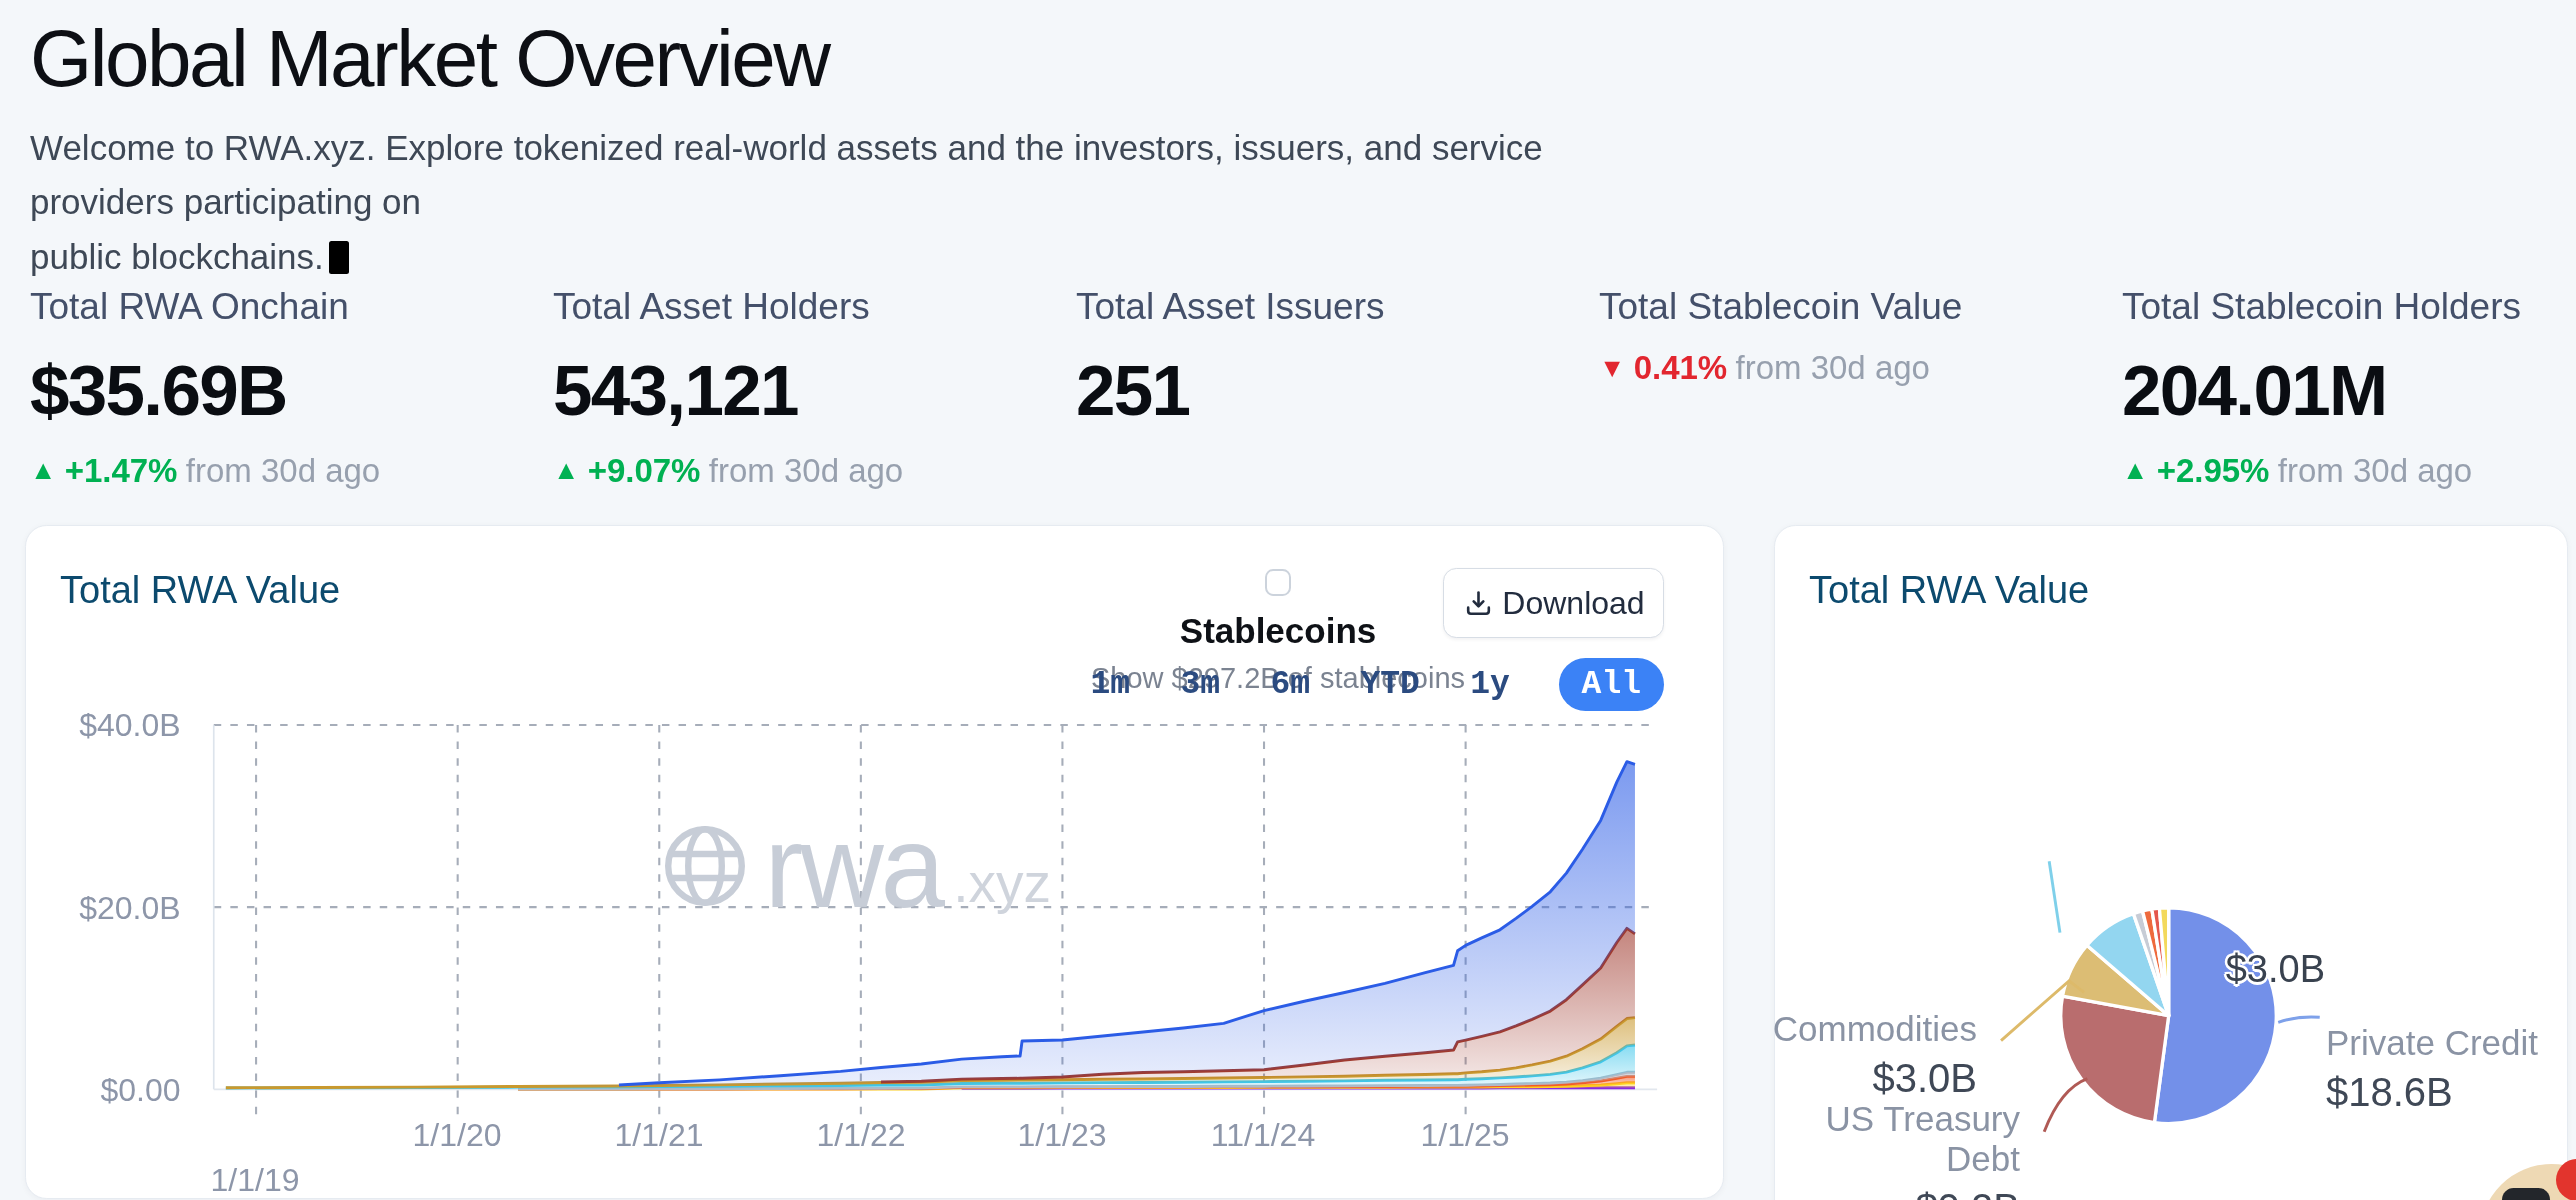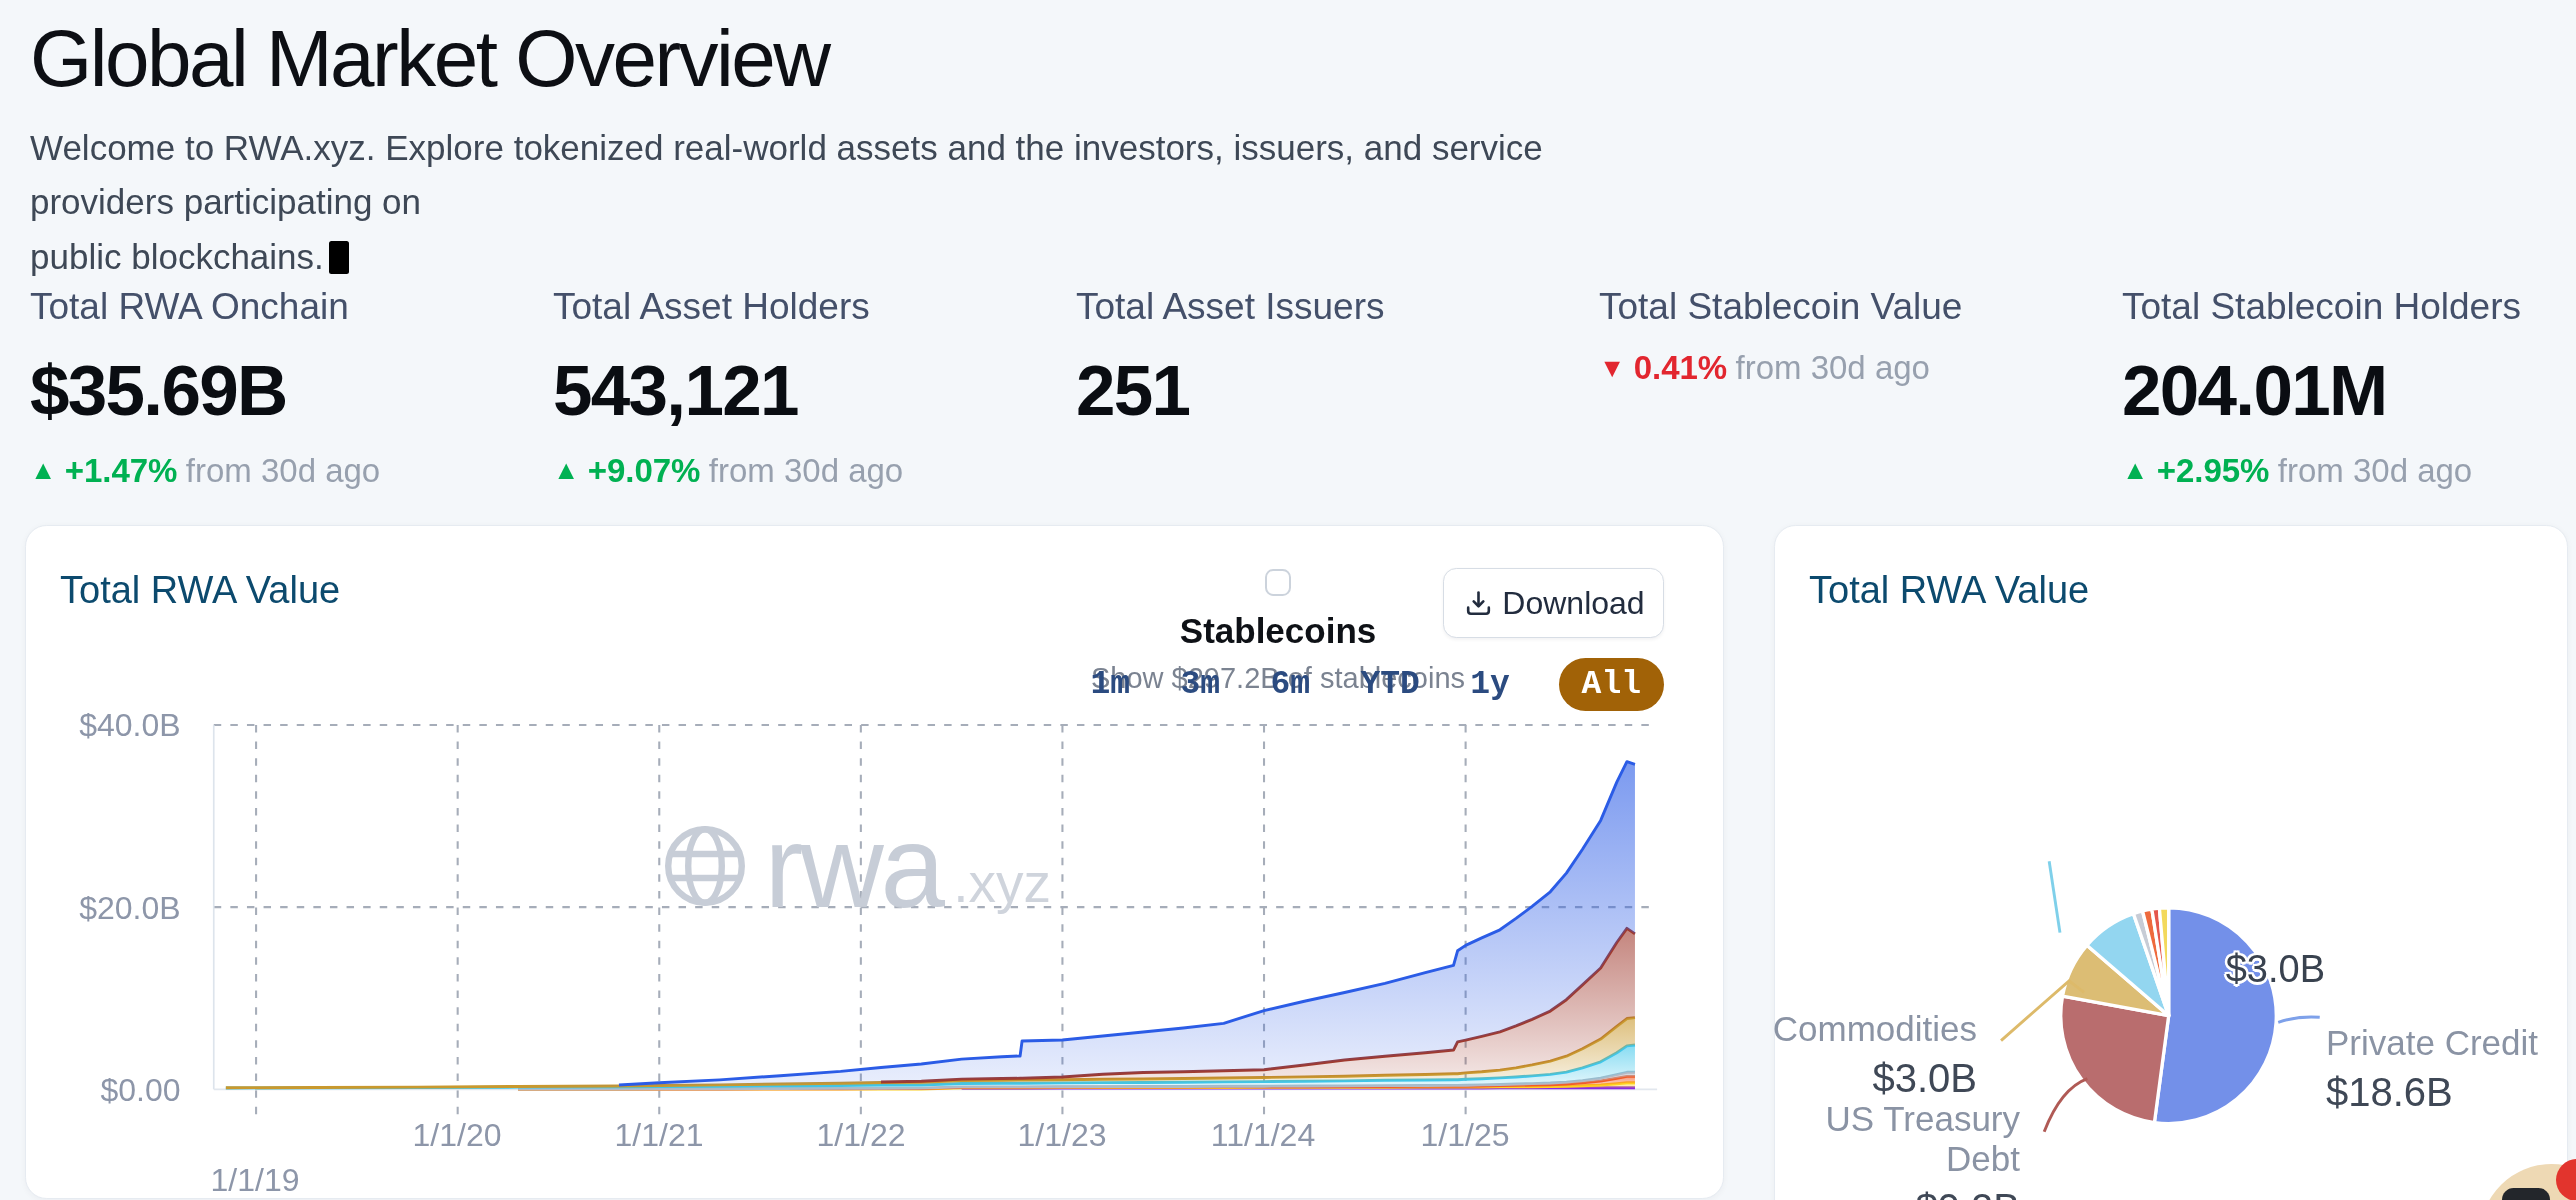--- a/index.html
+++ b/index.html
@@ -59,21 +59,21 @@
     display:flex; align-items:center; justify-content:center; gap:7px;
     box-shadow:0 1.7px 3.3px rgba(16,24,40,.05); cursor:pointer;
   }
   .download-btn span { font-size:32px; color:#222c3e; }
   
   .ranges {
     position:absolute; top:133px; left:1165px; width:473px; height:51px;
     display:flex; align-items:center; justify-content:flex-end; gap:47px;font-family:Liberation Mono, monospace;
   }
   .range { font-size:33px; font-weight:700; color:#2b4b80; cursor:pointer; padding:6.6px 1.7px; border-radius:830px; }
-  .range.active { background:#a16207; color:#fff; padding:8.3px 23px; }
+  .range.active { background:#3b82f6; color:#fff; padding:8.3px 23px; }
   
   .ylabel { position:absolute; font-size:32px; color:#8d96a9; text-align:right; width:133px; left:21.6px; }
   .xlabel { position:absolute; font-size:32px; color:#8d96a9; transform:translateX(-50%); top:591px; }
   #area-svg { position:absolute; left:183px; top:189px; }
   
   .watermark {
     position:absolute; left:631px; top:292px; display:flex; align-items:flex-end; gap:11.6px;
     opacity:.95; pointer-events:none;
   }
   .watermark .rwa { font-size:116px; font-weight:400; color:#c5cbd5; letter-spacing:-3.3px; line-height:.8; }

